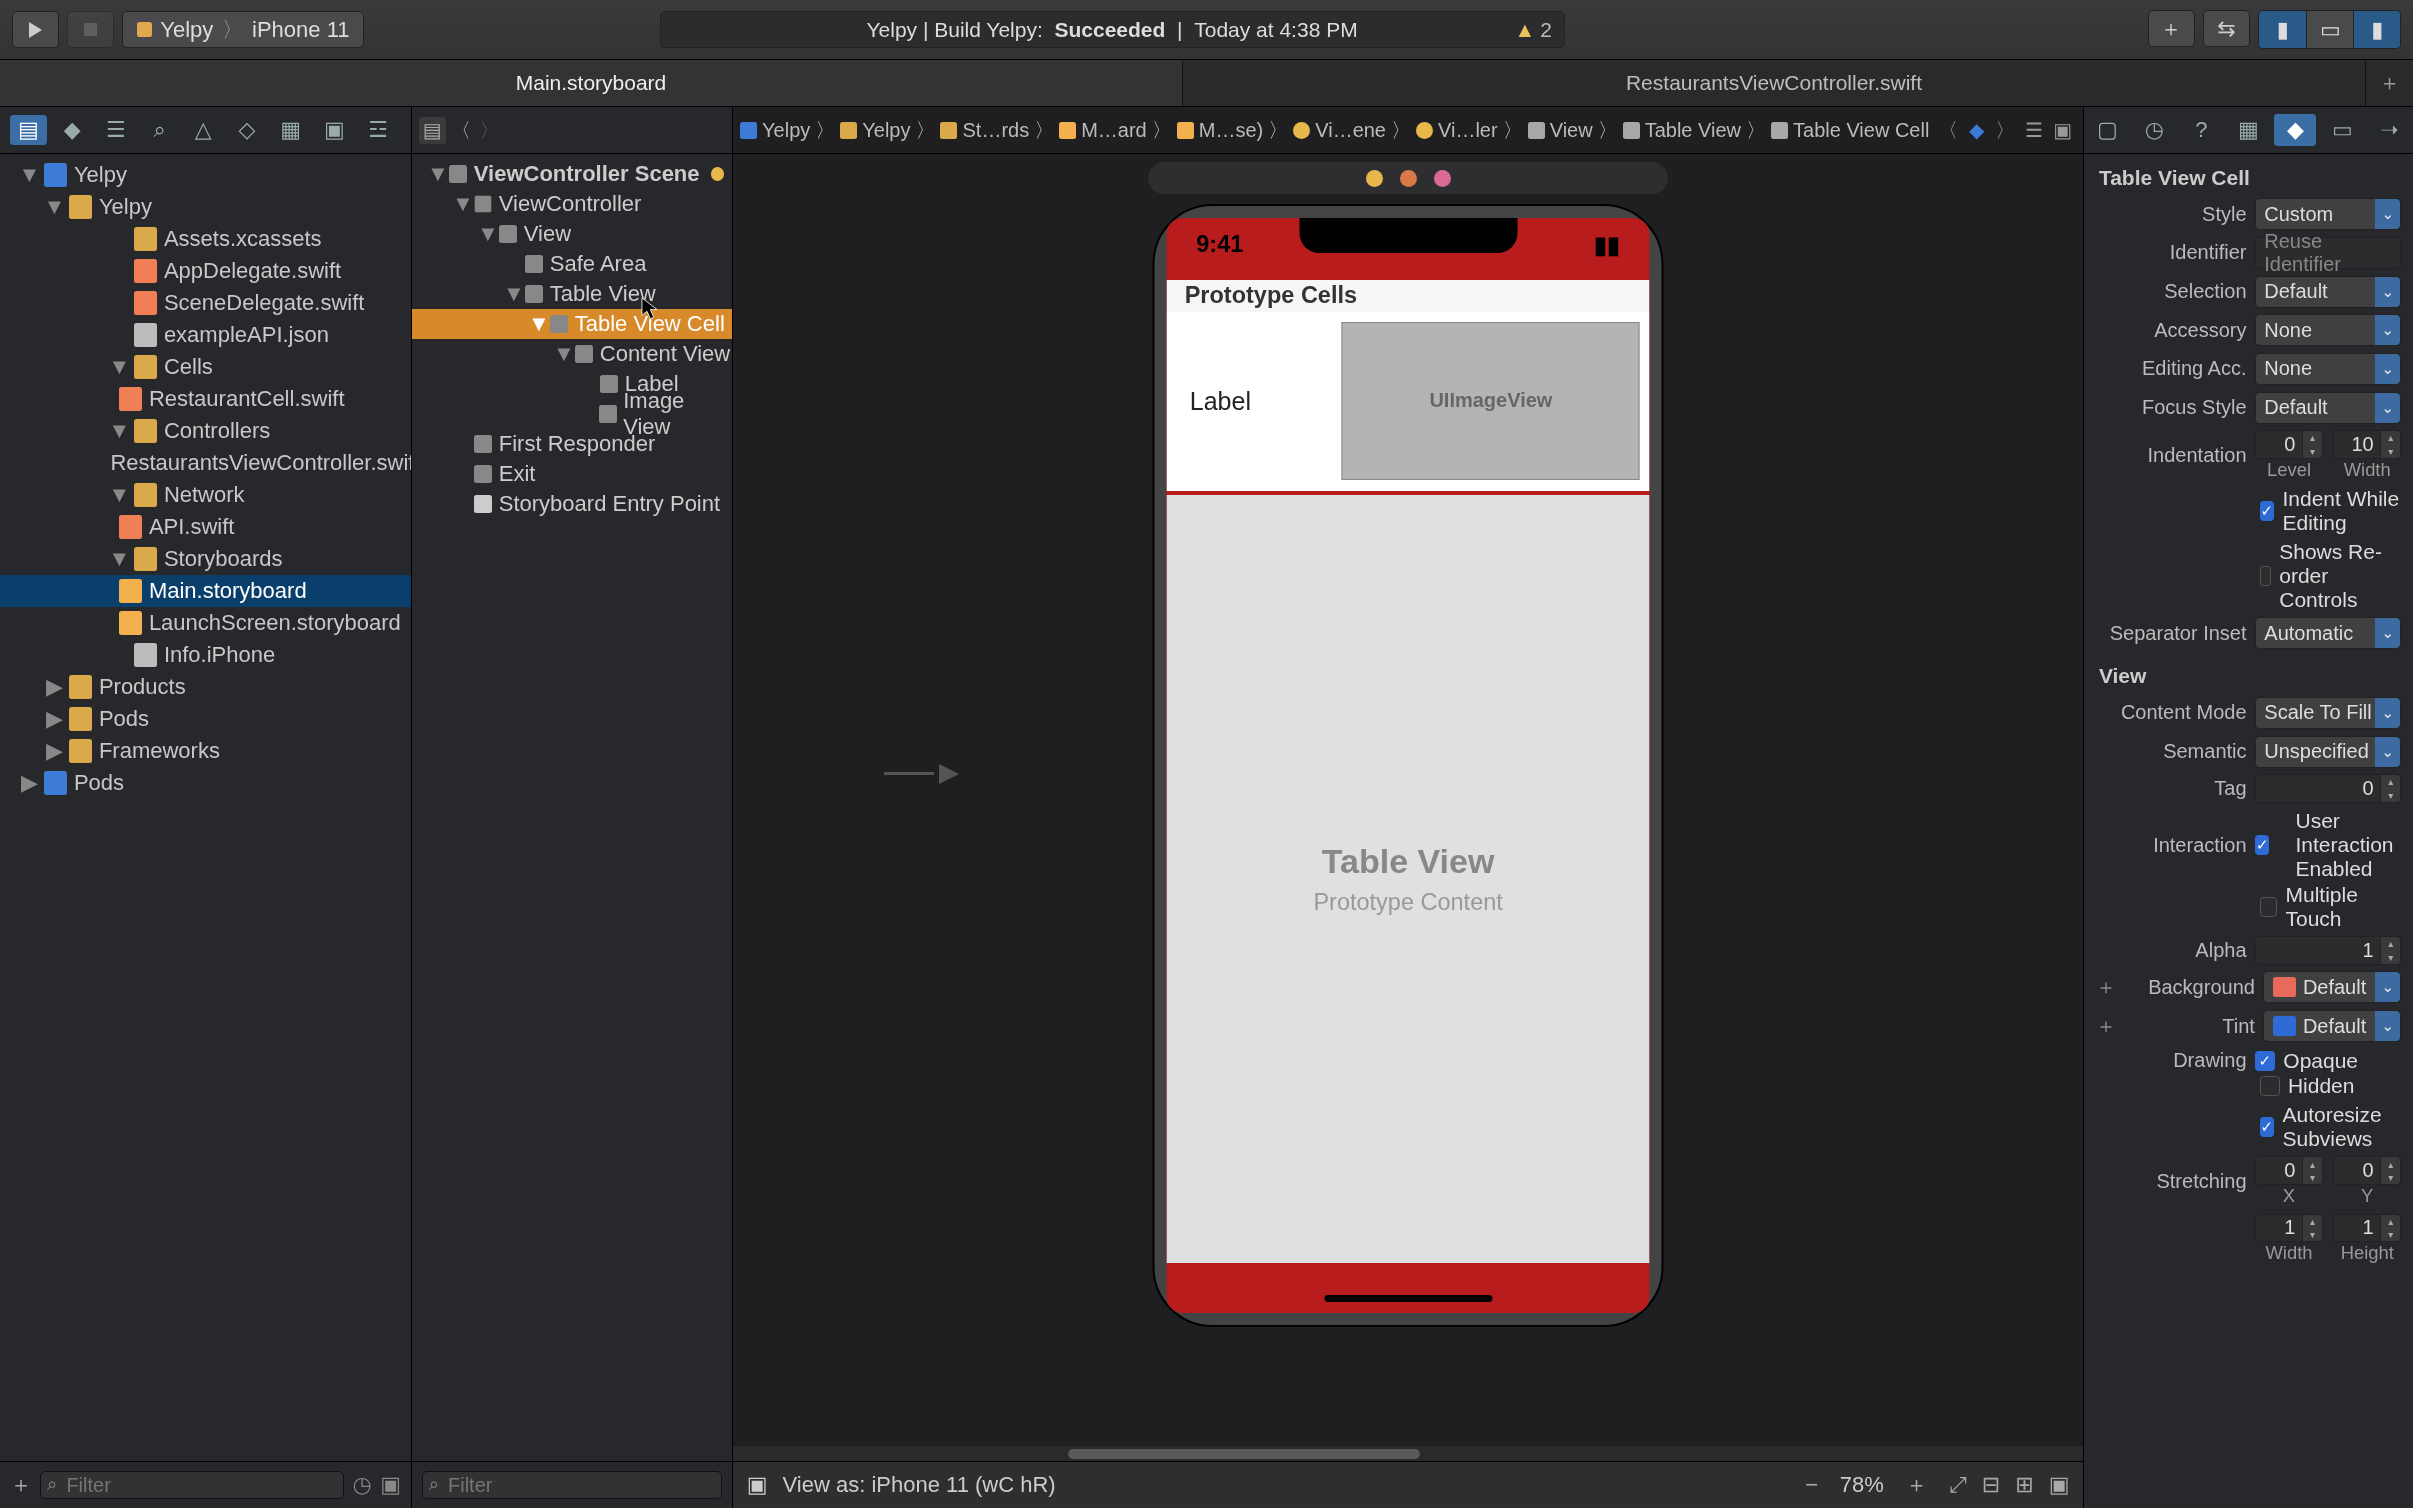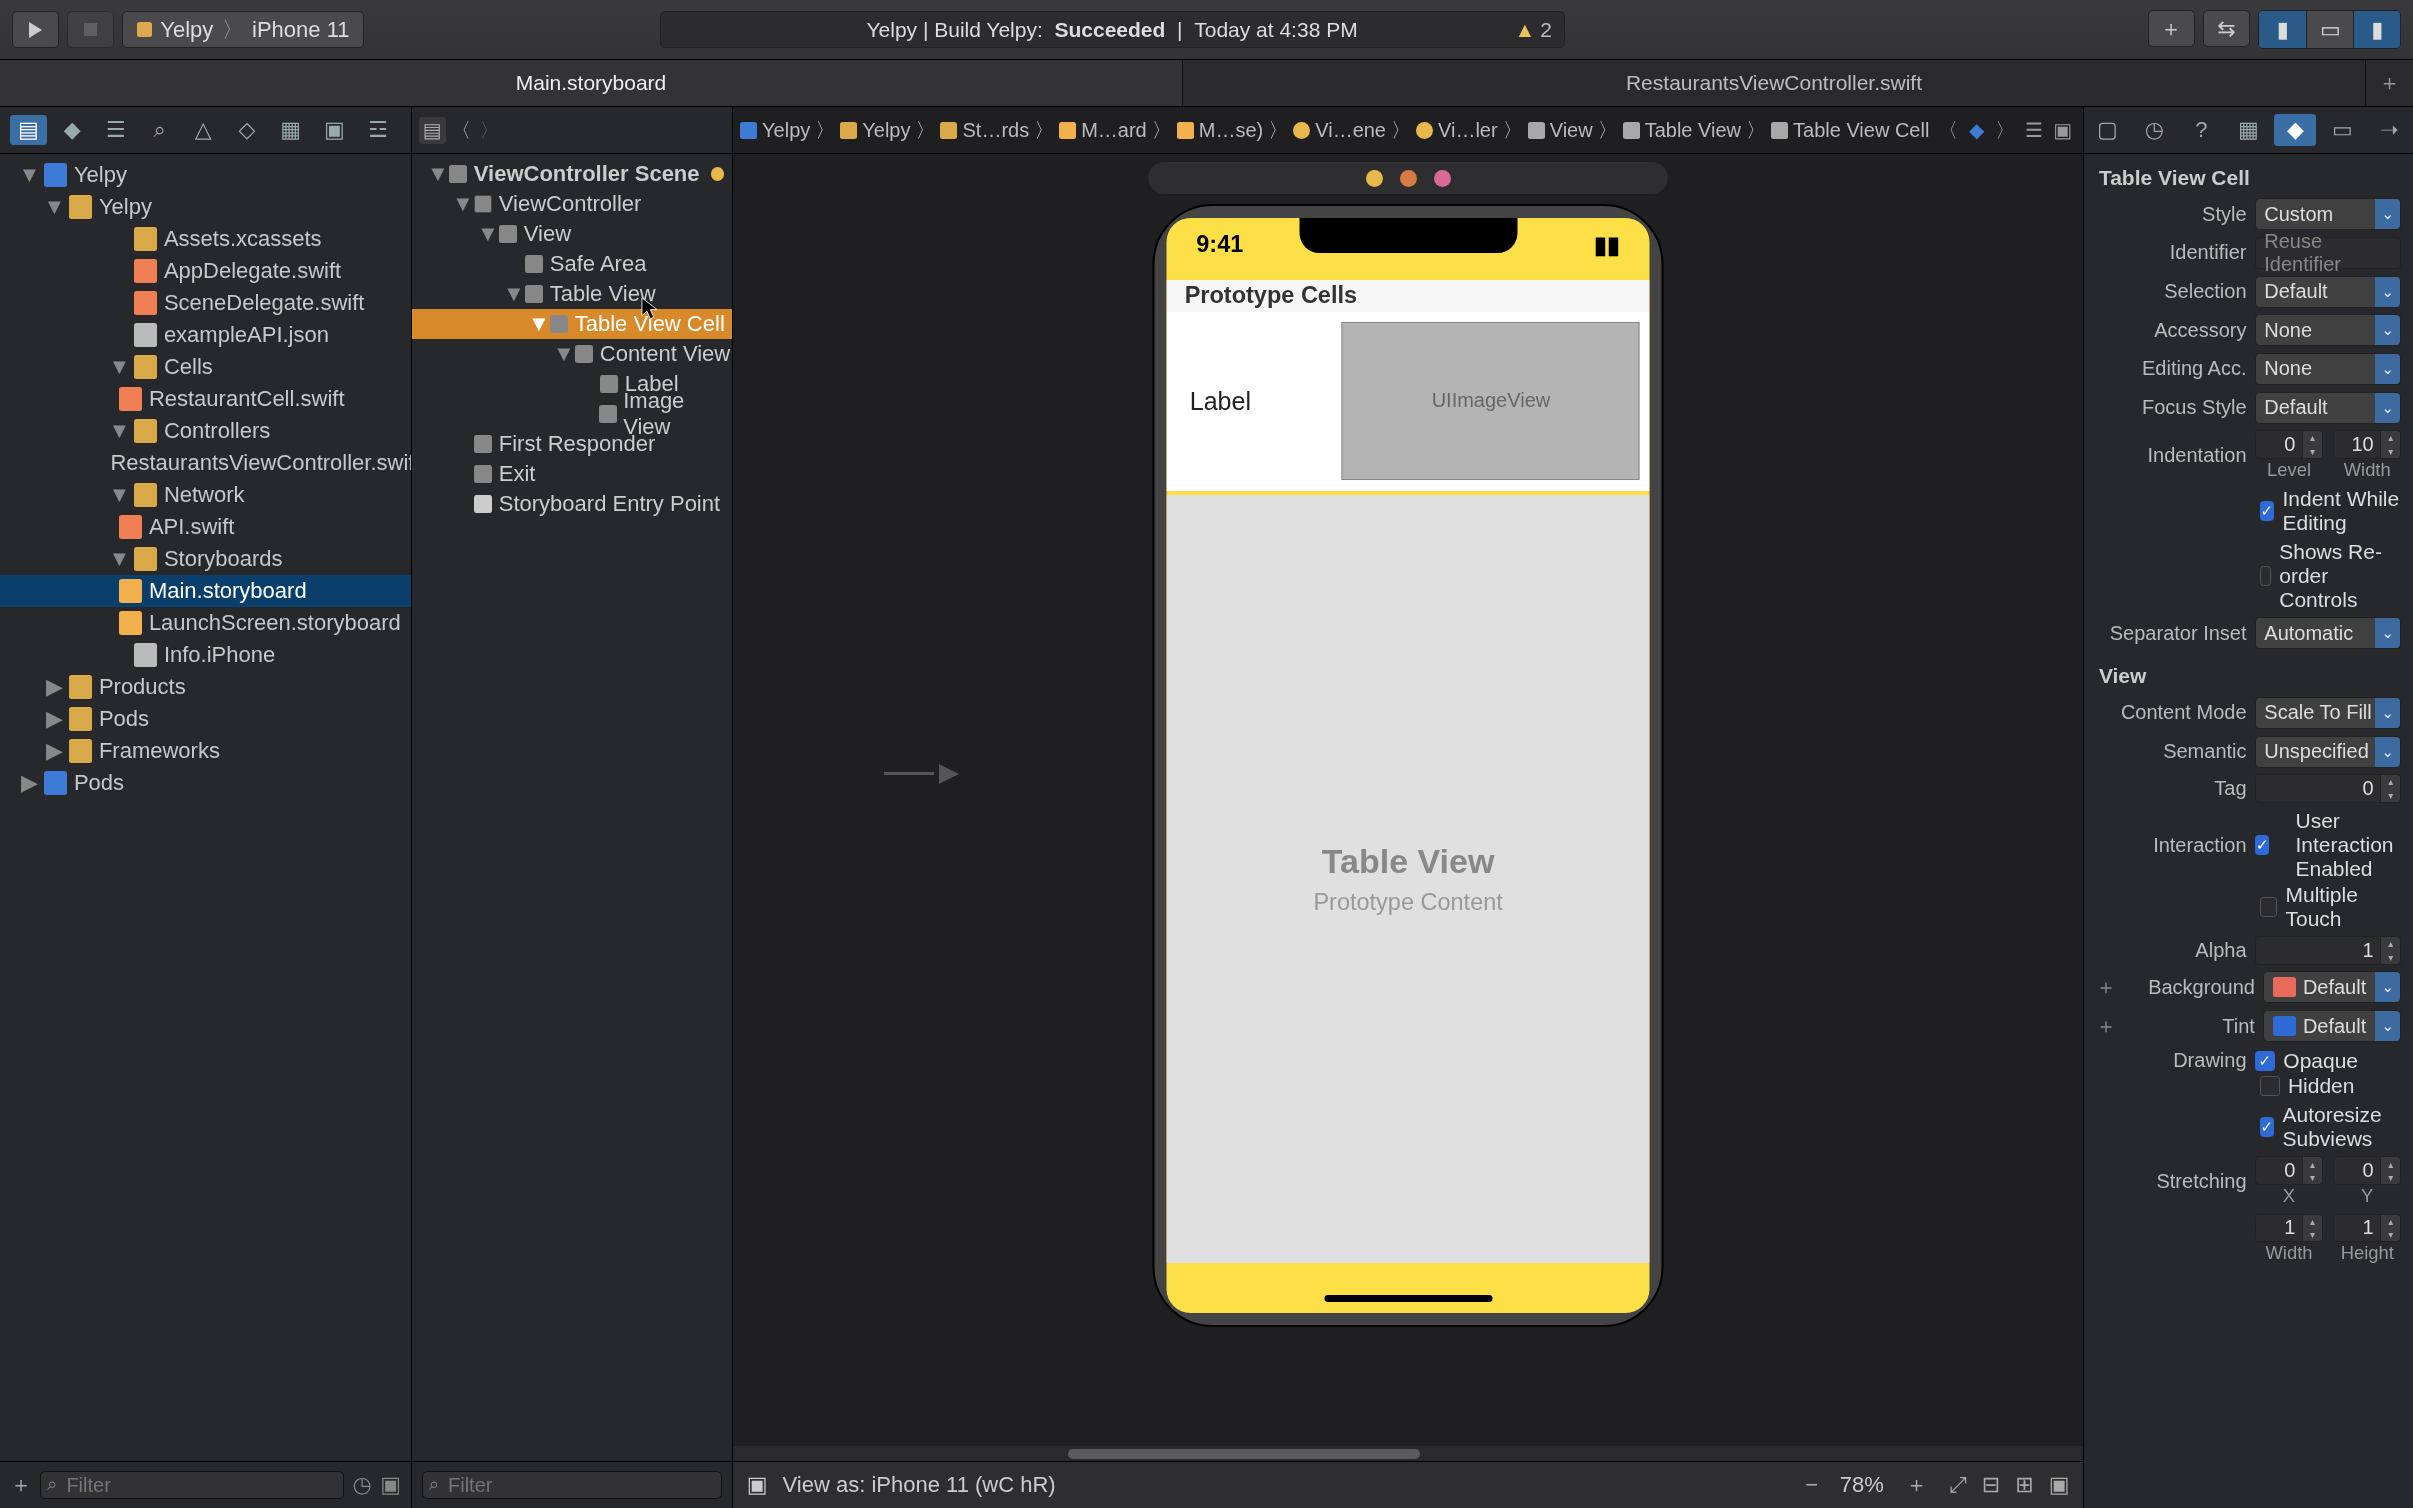--- a/index.html
+++ b/index.html
@@ -155,40 +155,40 @@
   background:#2e2e30; border-radius:16px; display:flex; align-items:center; justify-content:center; gap:17px;
 }
 .vc-pill .dot { width:17px; height:17px; border-radius:50%; background:#e8b84a; }
 .vc-pill .dot.b { background:#d87a45; }
 .vc-pill .dot.c { background:#d86a95; }
 .device {
   position:absolute; left:50%; transform:translateX(-50%); top:50px; width:511px; height:1123px;
   background:#444; border-radius:60px; border:2.5px solid #000;
 }
 .device .screen {
-  position:absolute; inset:11.7px; background:#fde047; border-radius:24px; overflow:hidden;
+  position:absolute; inset:11.7px; background:#b91c1c; border-radius:16px; overflow:hidden;
 }
 .device .notch {
   position:absolute; top:0; left:50%; transform:translateX(-50%); width:218px; height:35px; background:#000;
   border-radius:0 0 20px 20px;
 }
 .device .status-row {
   position:absolute; top:13.4px; left:30px; right:30px; display:flex; justify-content:space-between; font-size:23.5px; color:#000; font-weight:600;
 }
 .device .proto-header {
   position:absolute; top:62px; left:0; right:0; height:32px; background:#f6f6f6; padding-left:18.4px; font-size:23.5px; font-weight:700; color:#333;
   display:flex; align-items:center;
 }
 .device .cell {
   position:absolute; top:94px; left:0; right:0; height:179px; background:#fff; display:flex; align-items:center;
 }
 .device .cell .lbl { margin-left:23.5px; font-size:25px; color:#222; }
 .device .cell .imgview {
   position:absolute; right:10px; top:10px; width:298px; height:158px; background:#b4b4b4; border:1.7px solid #888;
-  display:flex; align-items:center; justify-content:center; color:#666; font-size:20px; font-weight:400;
+  display:flex; align-items:center; justify-content:center; color:#666; font-size:20px; font-weight:700;
 }
 .device .resize-handle { position:absolute; left:50%; top:277px; width:10px; height:10px; background:#e5e5e5; border:0.8px solid #888; transform:translateX(-50%); }
 .device .tv-body {
   position:absolute; top:277px; left:0; right:0; bottom:50px; background:#e0e0e0;
   display:flex; flex-direction:column; align-items:center; justify-content:center; gap:8.4px;
 }
 .device .tv-body .t1 { font-size:34px; color:#888; font-weight:700; }
 .device .tv-body .t2 { font-size:23.5px; color:#999; }
 .device .home-ind { position:absolute; bottom:11.7px; left:50%; transform:translateX(-50%); width:168px; height:6.7px; background:#000; border-radius:3.4px; }
 

